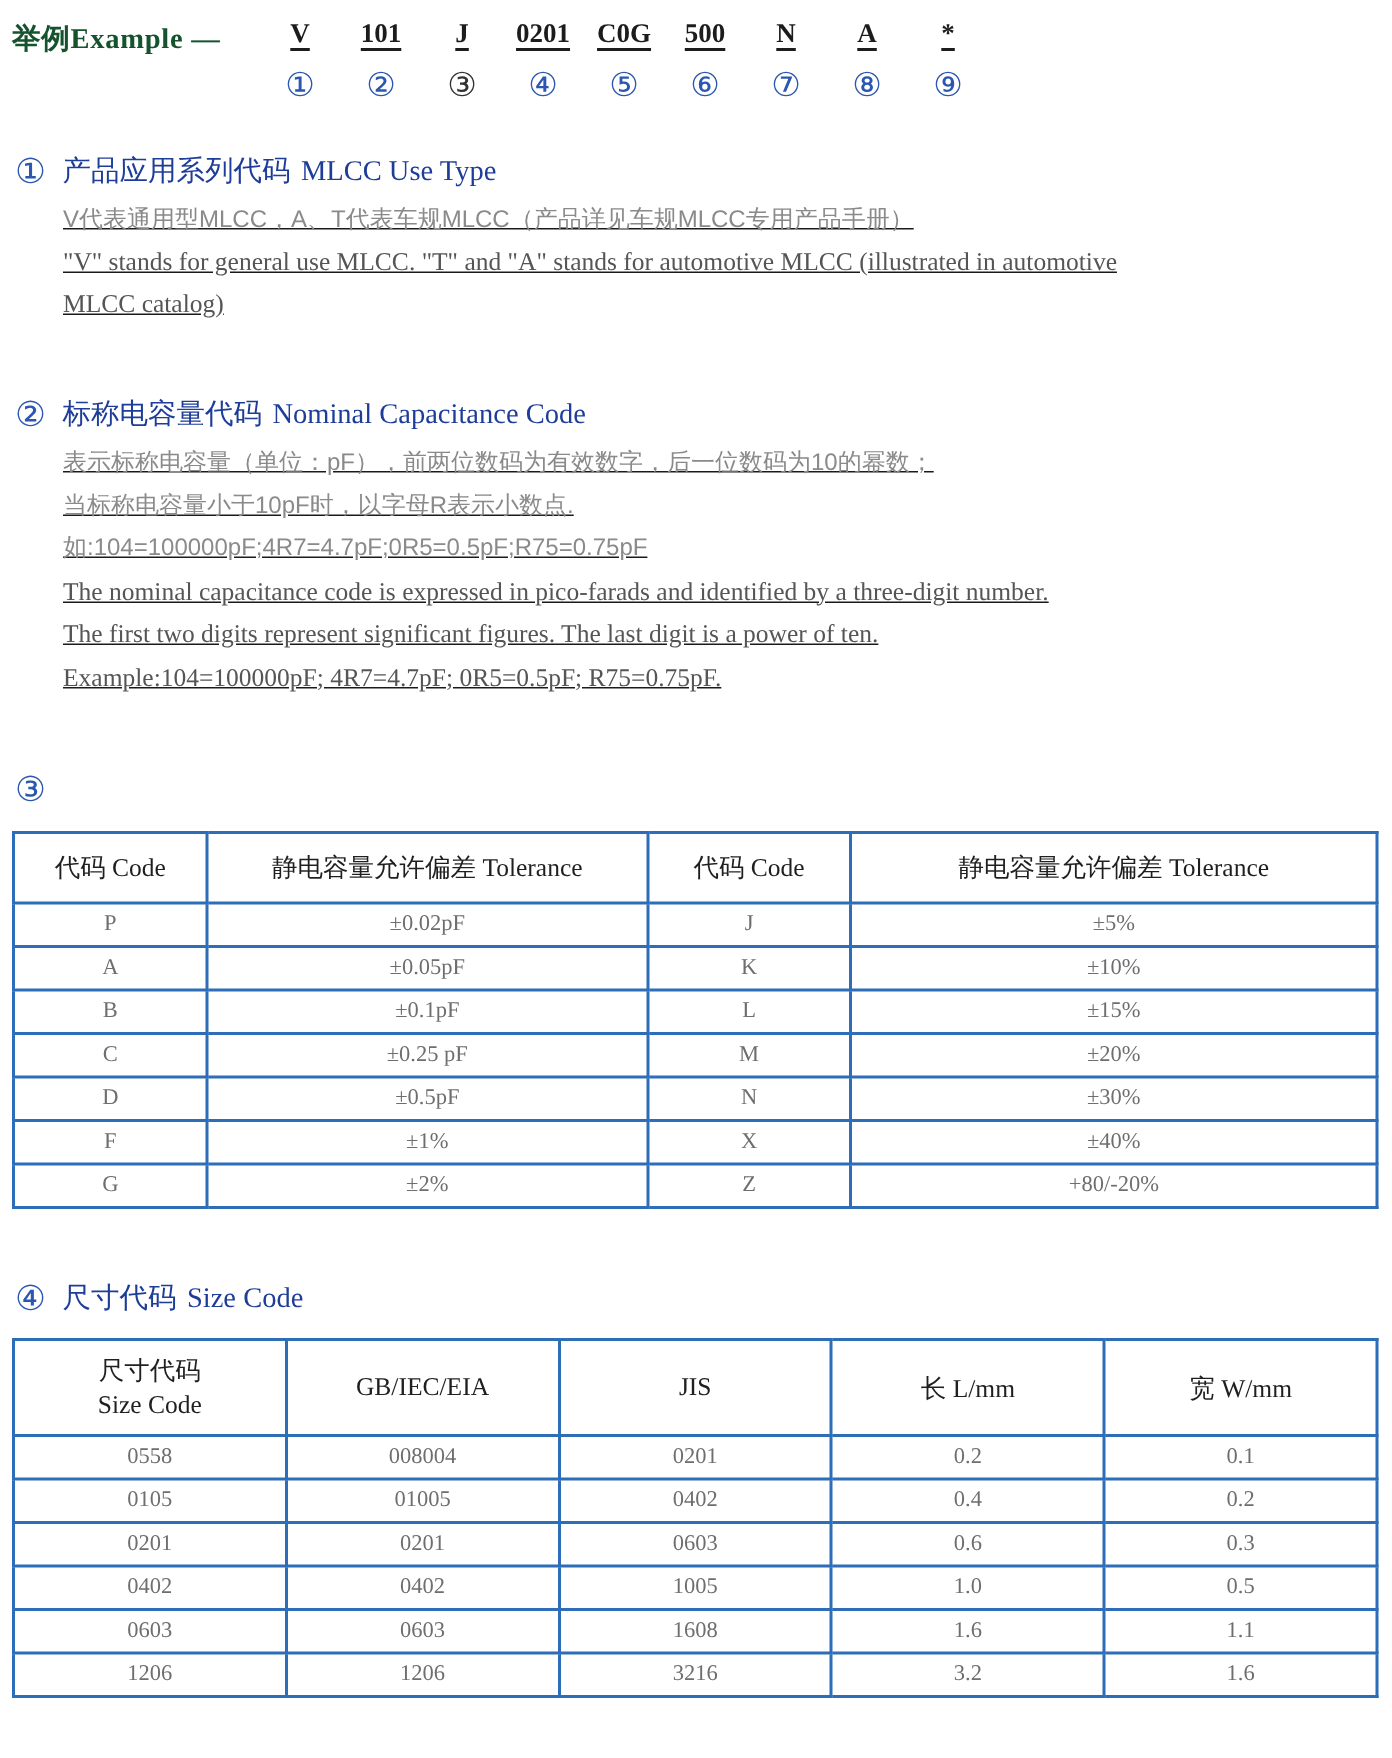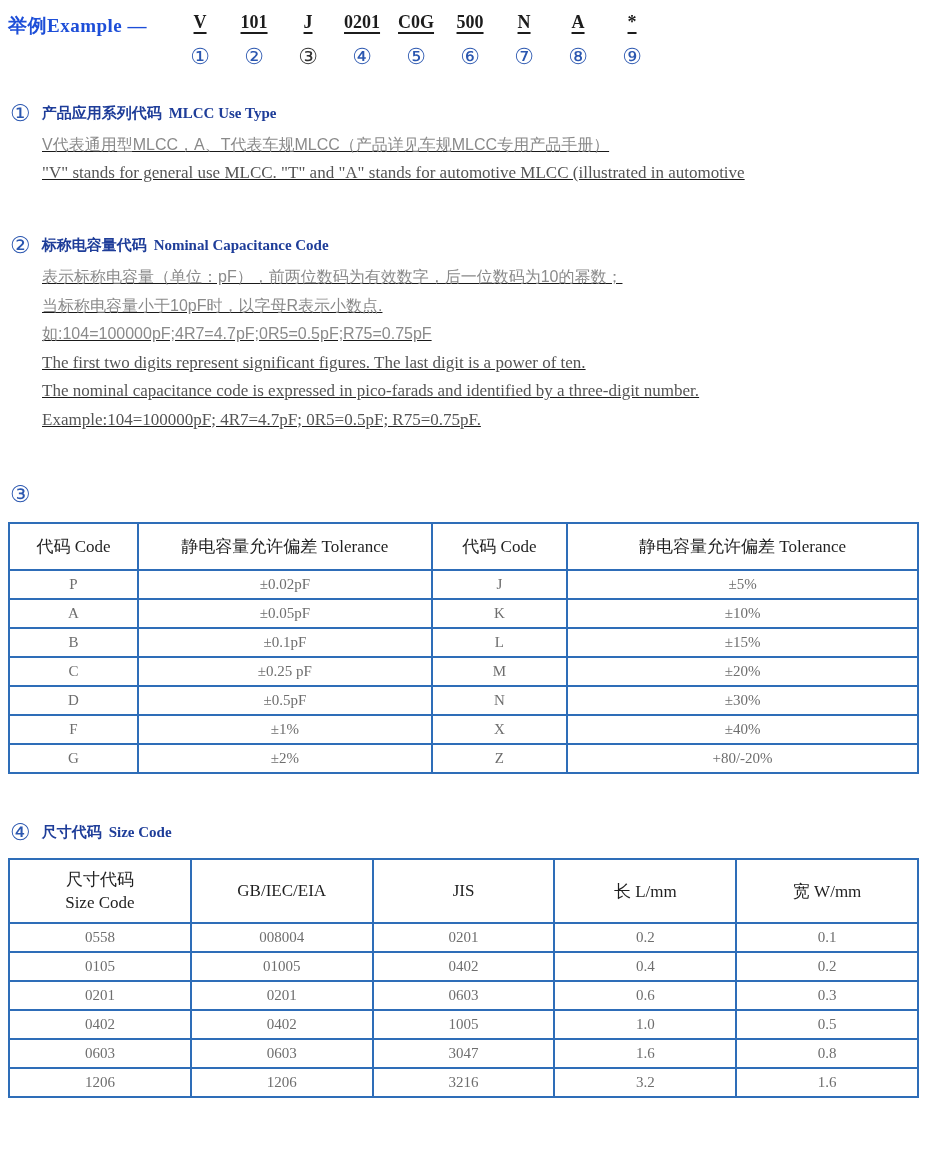--- a/index.html
+++ b/index.html
@@ -14,21 +14,21 @@
   
   .example-block { padding-top: 2px; }
   .example-row { display: flex; align-items: flex-start; }
   .example-label {
     font-family: "Liberation Serif", serif;
     font-weight: bold;
     font-size: 19px;
     letter-spacing: 0.5px;
     white-space: nowrap;
     padding-top: 3px;
-    color: #1d4ed8;
+    color: #14532d;
   }
   .code-cols { display: flex; margin-left: 26px; }
   .code-col { width: 54px; display: flex; flex-direction: column; align-items: center; }
   .code-col .code {
     font-family: "Liberation Serif", serif;
     font-weight: bold;
     font-size: 18px;
     color: #1c1c1c;
     text-decoration: underline;
     text-decoration-thickness: 2px;
@@ -45,21 +45,21 @@
 
   
   .section-head { display: flex; align-items: center; margin-left: 2px; }
   .section-num {
     color: #2b57b0;
     font-size: 23px;
     line-height: 24px;
     margin-right: 11px;
     flex: 0 0 auto;
   }
-  .section-title { font-size: 15px; font-weight: bold; color: #1e3d99; }
+  .section-title { font-size: 19px; font-weight: normal; color: #1e3d99; }
   .section-title .title-cn { font-family: "Liberation Sans", sans-serif; }
   .section-title .title-en { font-family: "Liberation Serif", serif; margin-left: 7px; }
 
   .head-1 { margin-top: 32px; }
   .head-2 { margin-top: 46px; }
   .head-3 { margin-top: 48px; }
   .head-4 { margin-top: 46px; }
 
   
   .lines { margin: 6px 0 0 34px; text-decoration: underline; }
@@ -148,32 +148,33 @@
     </div>
   </div>
 
   <div class="section-head head-1">
     <span class="section-num">①</span>
     <span class="section-title"><span class="title-cn">产品应用系列代码</span><span class="title-en">MLCC Use Type</span></span>
   </div>
   <div class="lines">
     <div class="line cn">V代表通用型MLCC，A、T代表车规MLCC（产品详见车规MLCC专用产品手册）</div>
     <div class="line en">"V" stands for general use MLCC. "T" and "A" stands for automotive MLCC (illustrated in automotive</div>
+    <div class="line en"> MLCC catalog)</div>
   </div>
 
   <div class="section-head head-2">
     <span class="section-num">②</span>
     <span class="section-title"><span class="title-cn">标称电容量代码</span><span class="title-en">Nominal Capacitance Code</span></span>
   </div>
   <div class="lines lines-s2">
     <div class="line cn">表示标称电容量（单位：pF），前两位数码为有效数字，后一位数码为10的幂数；</div>
     <div class="line cn">当标称电容量小于10pF时，以字母R表示小数点.</div>
     <div class="line cn">如:104=100000pF;4R7=4.7pF;0R5=0.5pF;R75=0.75pF</div>
+    <div class="line en">The nominal capacitance code is expressed in pico-farads and identified by a three-digit number.</div>
     <div class="line en">The first two digits represent significant figures. The last digit is a power of ten.</div>
-    <div class="line en">The nominal capacitance code is expressed in pico-farads and identified by a three-digit number.</div>
     <div class="line en">Example:104=100000pF; 4R7=4.7pF; 0R5=0.5pF; R75=0.75pF.</div>
   </div>
 
   <div class="section-head head-3">
     <span class="section-num">③</span>
   </div>
   <table class="tol-table">
     <colgroup>
       <col style="width:14.2%">
         <col style="width:32.3%">
@@ -283,23 +284,23 @@
         <tr>
           <td>0402</td>
           <td>0402</td>
           <td>1005</td>
           <td>1.0</td>
           <td>0.5</td>
         </tr>
         <tr>
           <td>0603</td>
           <td>0603</td>
-          <td>3047</td>
+          <td>1608</td>
           <td>1.6</td>
-          <td>0.8</td>
+          <td>1.1</td>
         </tr>
         <tr>
           <td>1206</td>
           <td>1206</td>
           <td>3216</td>
           <td>3.2</td>
           <td>1.6</td>
         </tr>
       </tbody>
   </table>

